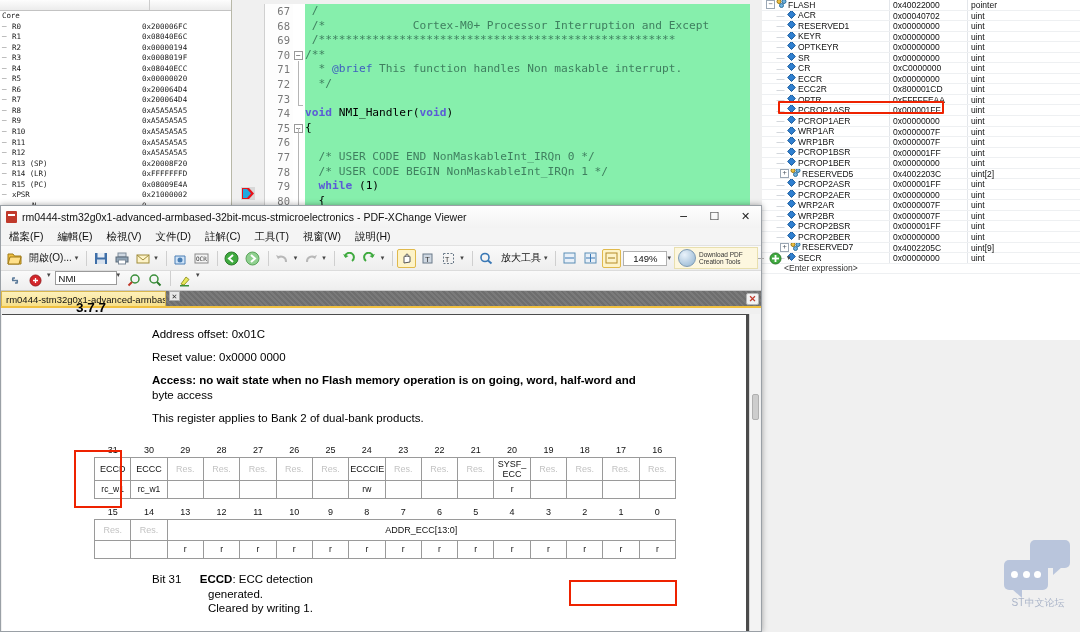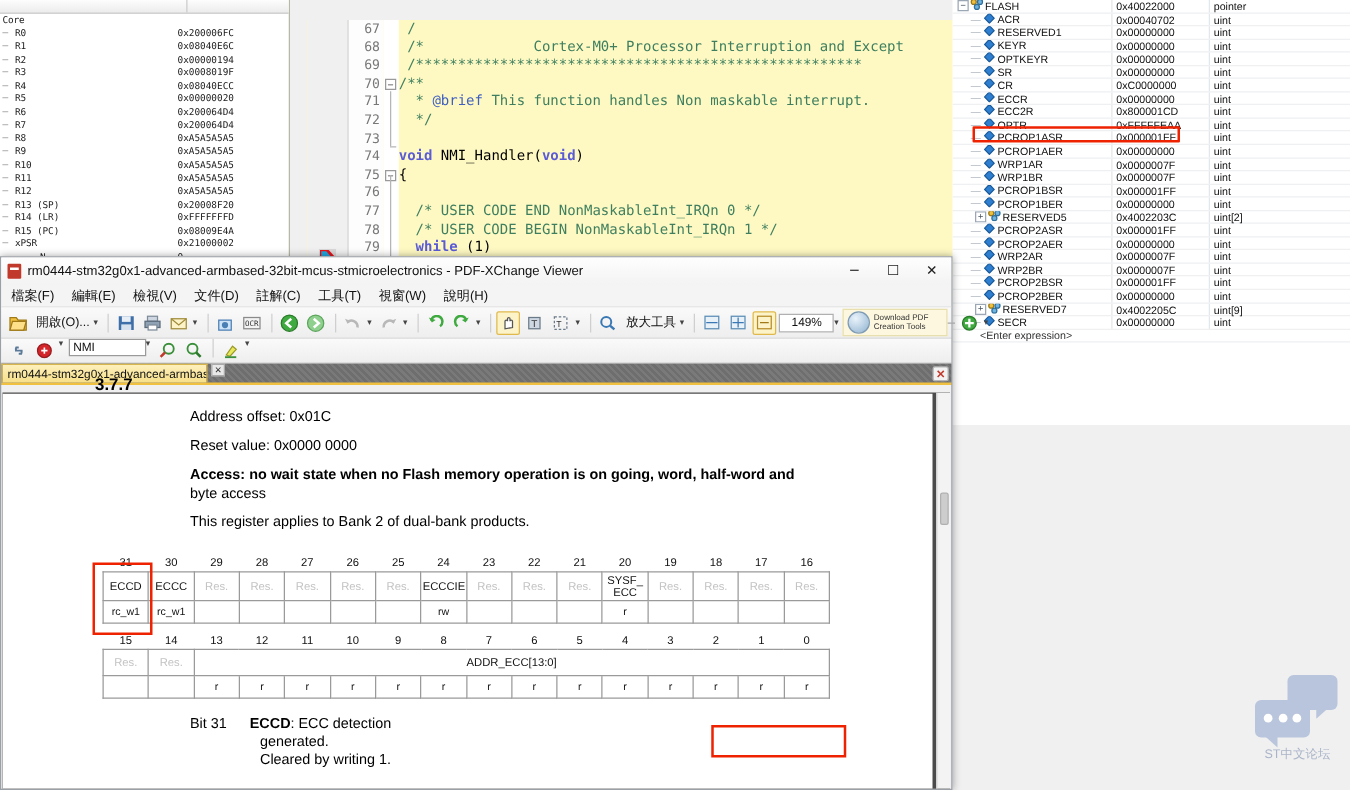--- a/index.html
+++ b/index.html
@@ -22,22 +22,22 @@
   .reg-row { height:10.55px; display:flex; align-items:flex-start;
              font-family:"DejaVu Sans Mono", monospace; font-size:7.5px; color:#1a1a1a;
              white-space:nowrap; }
   .reg-row .nm { width:142px; padding-left:2px; letter-spacing:-.1px; }
   .reg-row .vl { width:86px; }
   .reg-row.lvl2 .nm { padding-left:22px; }
   .reg-row.lvl0 .nm { padding-left:2px; }
   .reg-dash { display:inline-block; width:10px; color:#9a9a9a; }
 
   
-  #editor { position:absolute; left:232px; top:16px; width:518px; height:205px;
-            background:#fef9c3; overflow:hidden;margin-left:14px; }
+  #editor { position:absolute; left:232px; top:4px; width:518px; height:205px;
+            background:#86efac; overflow:hidden; }
   #bp-gutter { position:absolute; left:0; top:0; width:33px; height:100%;
                background:#f0f0f0; border-right:1px solid #d0d0d0; }
   #bp-marker { position:absolute; left:9px; top:183px; width:14px; height:13px; }
   #ln-gutter { position:absolute; left:33px; top:0; width:28px; height:100%;
                background:#fdfdfd; }
   .ln { height:14.6px; line-height:14.6px; text-align:right; padding-right:3px;
         font-family:"DejaVu Sans Mono", monospace; font-size:10.5px; color:#787878; }
   #fold-col { position:absolute; left:61px; top:0; width:12px; height:100%; background:#fff; }
   .fold { position:absolute; left:1px; width:9px; height:9px; border:1px solid #9a9a9a;
           background:#fff; font-size:8px; line-height:7px; text-align:center; color:#555;
@@ -140,21 +140,21 @@
                  background:#f3f3f3; border-left:1px solid #d6d6d6; }
   #pdf-thumb { position:absolute; left:2px; top:80px; width:7px; height:26px;
                background:#cdcdcd; border:1px solid #b0b0b0; border-radius:2px; }
 
   .pdoc { position:absolute; font-family:"Liberation Sans", sans-serif; color:#000; }
   #sec-num { left:76px; top:300px; font-size:13.5px; font-weight:bold; }
   #sec-title { left:152px; top:299px; font-size:14.5px; font-weight:bold; }
   .pline { left:152px; font-size:11.5px; line-height:15px; }
 
   
-  .bt { position:absolute; left:82px; width:582px; border-collapse:collapse;
+  .bt { position:absolute; left:94px; width:582px; border-collapse:collapse;
         table-layout:fixed; }
   .bt td { border:1px solid #9a9a9a; height:21px; text-align:center;
            font-size:9px; color:#111; font-family:"Liberation Sans", sans-serif; }
   .bt td.res { color:#c3c3c3; }
   .bt td.rw  { font-size:8.5px; height:18px; }
   .bt .numrow td { border:none; height:13px; font-size:9px; color:#111; }
   #bt1 { top:444px; }
   #bt2 { top:506px; }
   #hl-eccd { position:absolute; left:74px; top:450px; width:48px; height:58px;
              border:2px solid #ee2200; }

